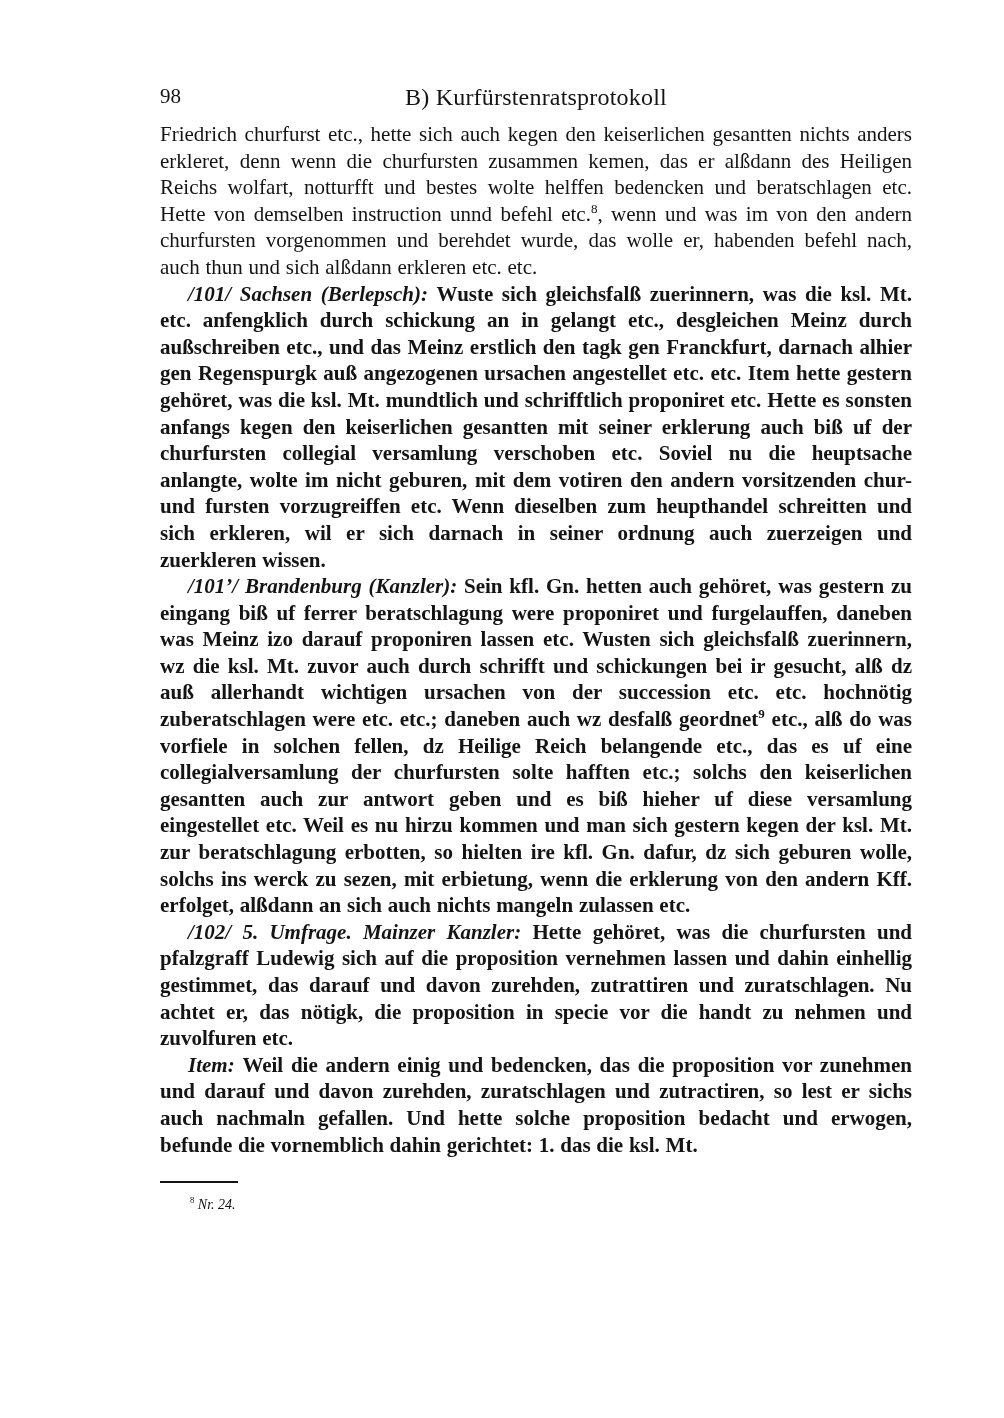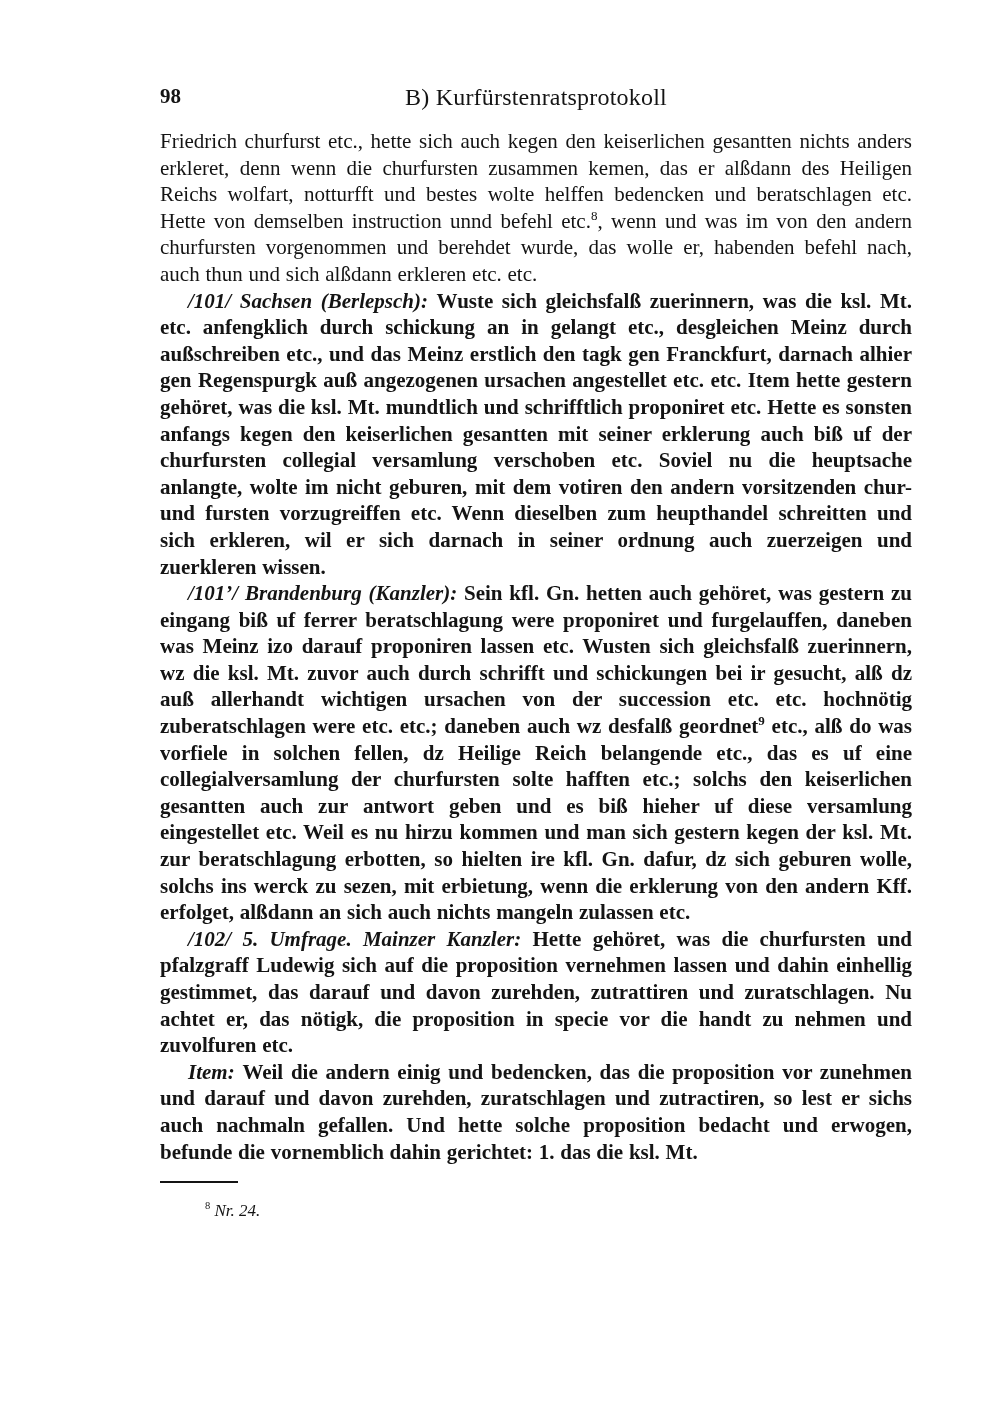--- a/index.html
+++ b/index.html
@@ -25,30 +25,29 @@
   }
   .running-header {
     position: relative;
     height: 30px;
     font-size: 21px;
   }
   .page-number {
     position: absolute;
     left: 0;
     top: 0;
-    font-weight: bold;
   }
   .header-title {
     width: 100%;
     text-align: center;
     font-size: 24px;
     letter-spacing: 0.2px;
   }
   .body-text {
-    margin-top: 14px;
+    margin-top: 7px;
     height: 1082px;
     overflow: hidden;
     font-size: 21px;
     line-height: 26.6px;
     text-align: justify;
   }
   .par {
     margin: 0;
     word-spacing: 0.5px;
   }
@@ -74,22 +73,22 @@
     left: 0;
     width: 100%;
   }
   .fn-rule {
     width: 78px;
     height: 0;
     border-top: 2px solid #141414;
     margin: 0 0 9px 0;
   }
   .footnote {
-    margin: 15px;
-    font-size: 17px;
+    margin: 0;
+    font-size: 14px;
     line-height: 25px;
     text-align: justify;
     text-indent: 30px;
   }
   .footnote sup {
     font-style: normal;
   }
 </style>
 </head>
 <body>

